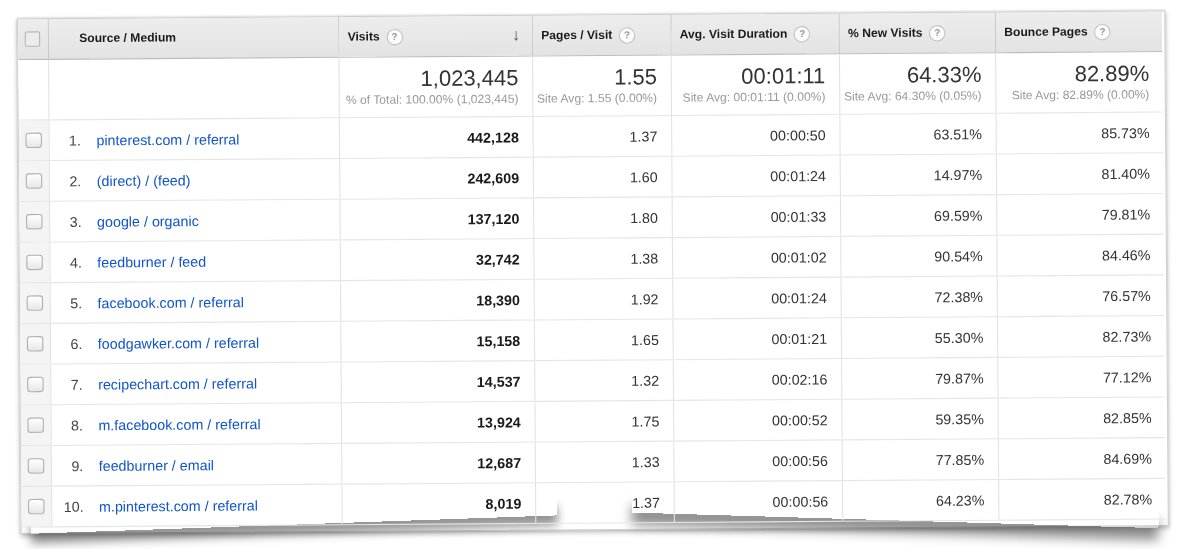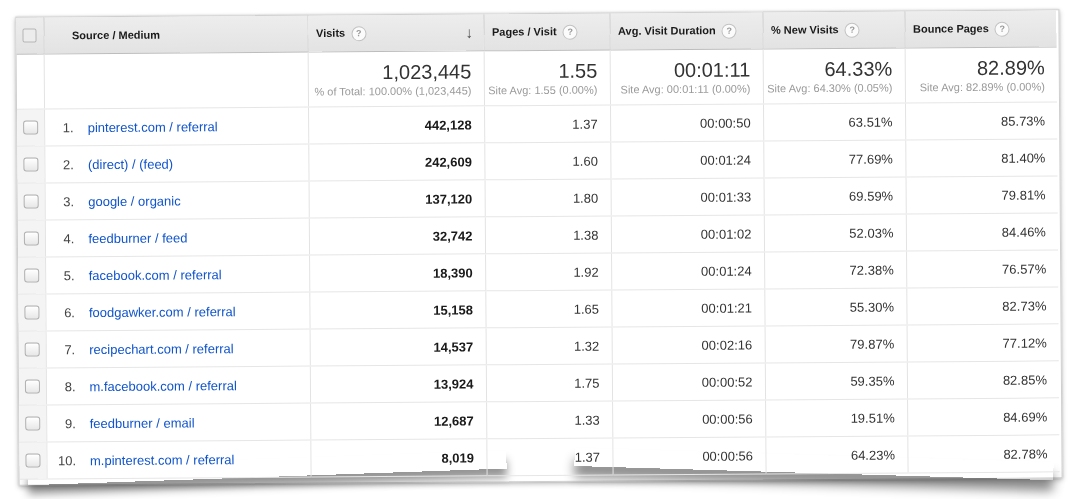--- a/index.html
+++ b/index.html
@@ -217,21 +217,21 @@
   <tr class="data-row">
     <td class="col-cb">
       <div class="cb"></div>
     </td>
     <td class="col-source">
       <span class="rank">2.</span><span class="src-link">(direct) / (feed)</span>
     </td>
     <td class="num bold">242,609</td>
     <td class="num">1.60</td>
     <td class="num">00:01:24</td>
-    <td class="num">77.69%</td>
+    <td class="num">14.97%</td>
     <td class="num">81.40%</td>
   </tr>
 
   <tr class="data-row">
     <td class="col-cb">
       <div class="cb"></div>
     </td>
     <td class="col-source">
       <span class="rank">3.</span><span class="src-link">google / organic</span>
     </td>
@@ -245,21 +245,21 @@
   <tr class="data-row">
     <td class="col-cb">
       <div class="cb"></div>
     </td>
     <td class="col-source">
       <span class="rank">4.</span><span class="src-link">feedburner / feed</span>
     </td>
     <td class="num bold">32,742</td>
     <td class="num">1.38</td>
     <td class="num">00:01:02</td>
-    <td class="num">52.03%</td>
+    <td class="num">90.54%</td>
     <td class="num">84.46%</td>
   </tr>
 
   <tr class="data-row">
     <td class="col-cb">
       <div class="cb"></div>
     </td>
     <td class="col-source">
       <span class="rank">5.</span><span class="src-link">facebook.com / referral</span>
     </td>
@@ -315,21 +315,21 @@
   <tr class="data-row">
     <td class="col-cb">
       <div class="cb"></div>
     </td>
     <td class="col-source">
       <span class="rank">9.</span><span class="src-link">feedburner / email</span>
     </td>
     <td class="num bold">12,687</td>
     <td class="num">1.33</td>
     <td class="num">00:00:56</td>
-    <td class="num">19.51%</td>
+    <td class="num">77.85%</td>
     <td class="num">84.69%</td>
   </tr>
 
   <tr class="data-row">
     <td class="col-cb">
       <div class="cb"></div>
     </td>
     <td class="col-source">
       <span class="rank">10.</span><span class="src-link">m.pinterest.com / referral</span>
     </td>

